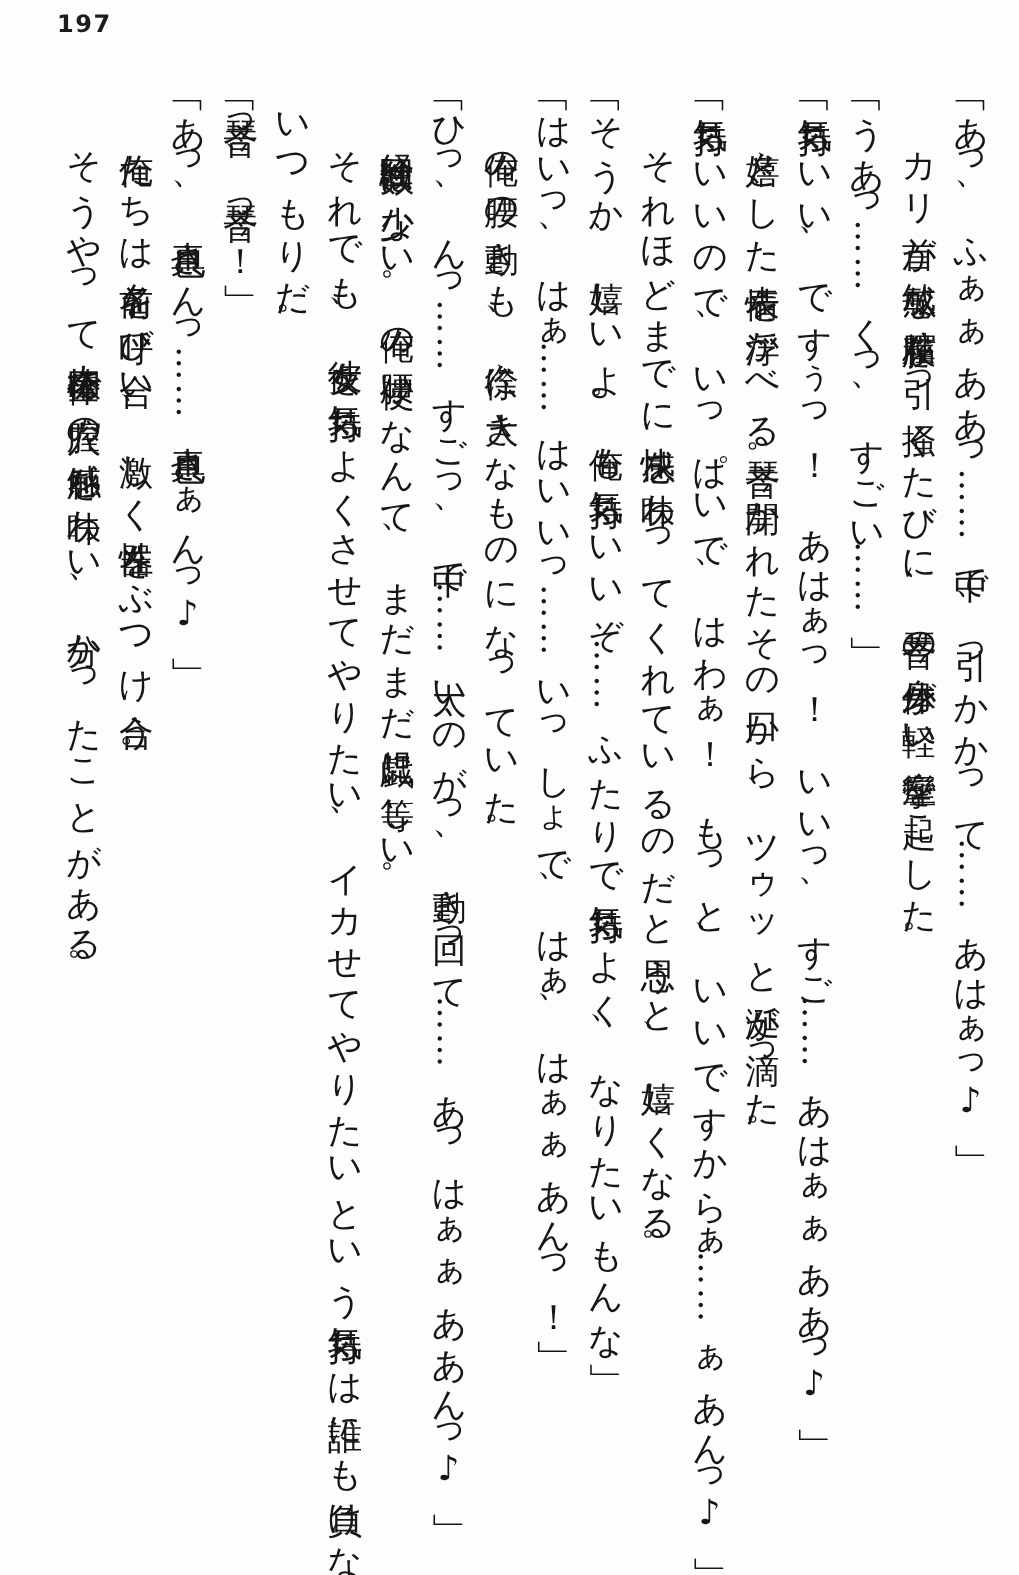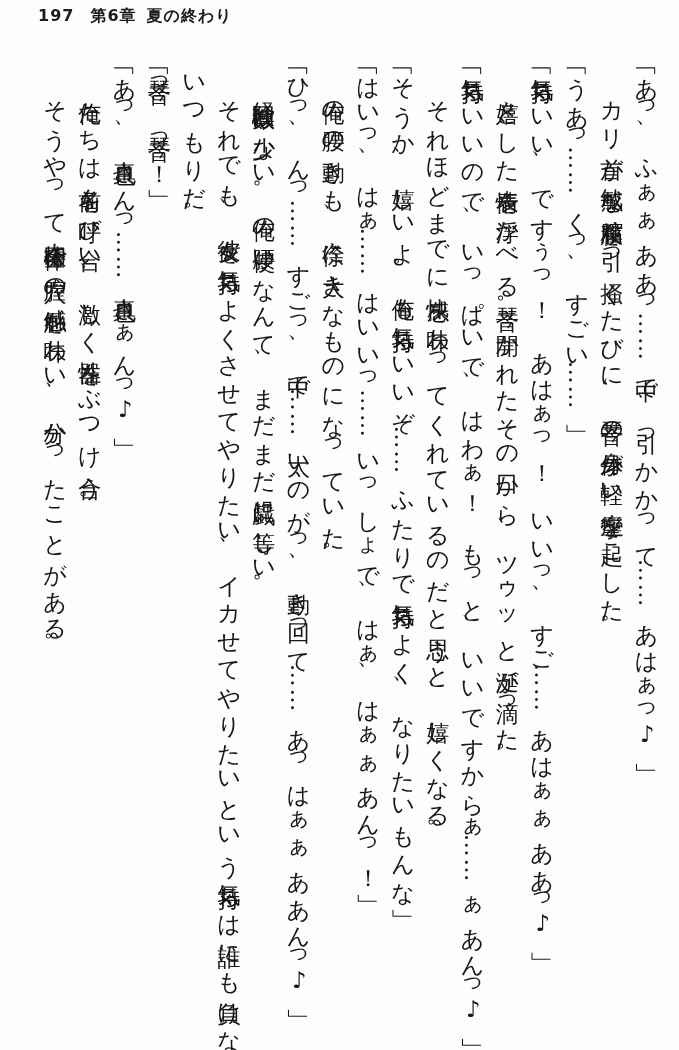--- a/index.html
+++ b/index.html
@@ -52,24 +52,20 @@
     padding: 0;
   }
 </style>
 </head>
 <body>
 
 <div class="page">
 
   <div class="running-header">
     <span>197</span>
-    <span class="chapter-group">
-      <span>第6章</span>
-      <span>夏の終わり</span>
-    </span>
   </div>
 
   <div class="body-text">
     <p>「あっ、ふぁぁああっ……中で、引っかかって……あはぁっ♪」</p>
     <p>　カリ首が敏感な膣粘膜を引っ掻くたびに、琴音の身体が軽い痙攣を起こした。</p>
     <p>「うあっ……くっ、すごい……」</p>
     <p>「気持ちいい、ですぅっ！　あはぁっ！　いいっ、すご……あはぁぁああっ♪」</p>
     <p>　嬉々とした表情を浮かべる琴音。開かれたその口から、ツゥッと涎が滴った。</p>
     <p>「気持ちいいので、いっぱいで、はわぁ！　もっと、いいですからぁ……ぁあんっ♪」</p>
     <p>　それほどまでに快感を味わってくれているのだと思うと、嬉しくなる。</p>

